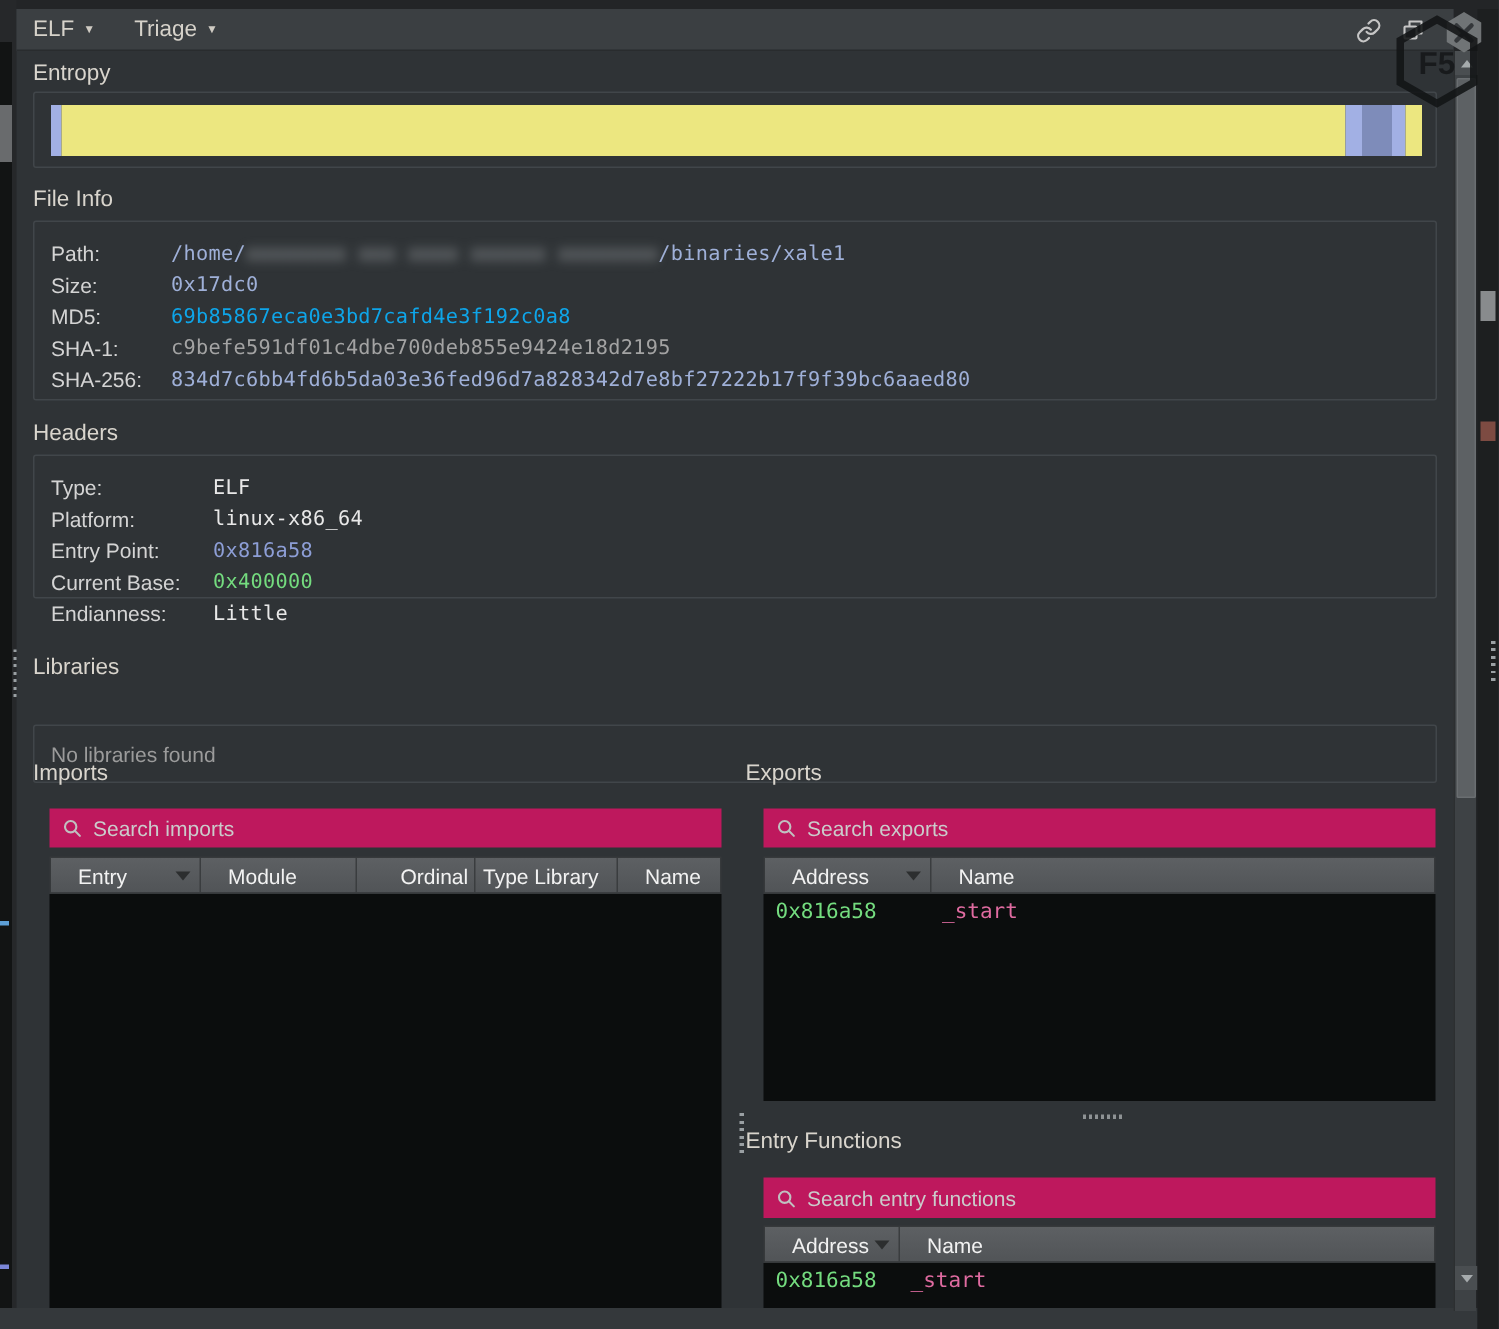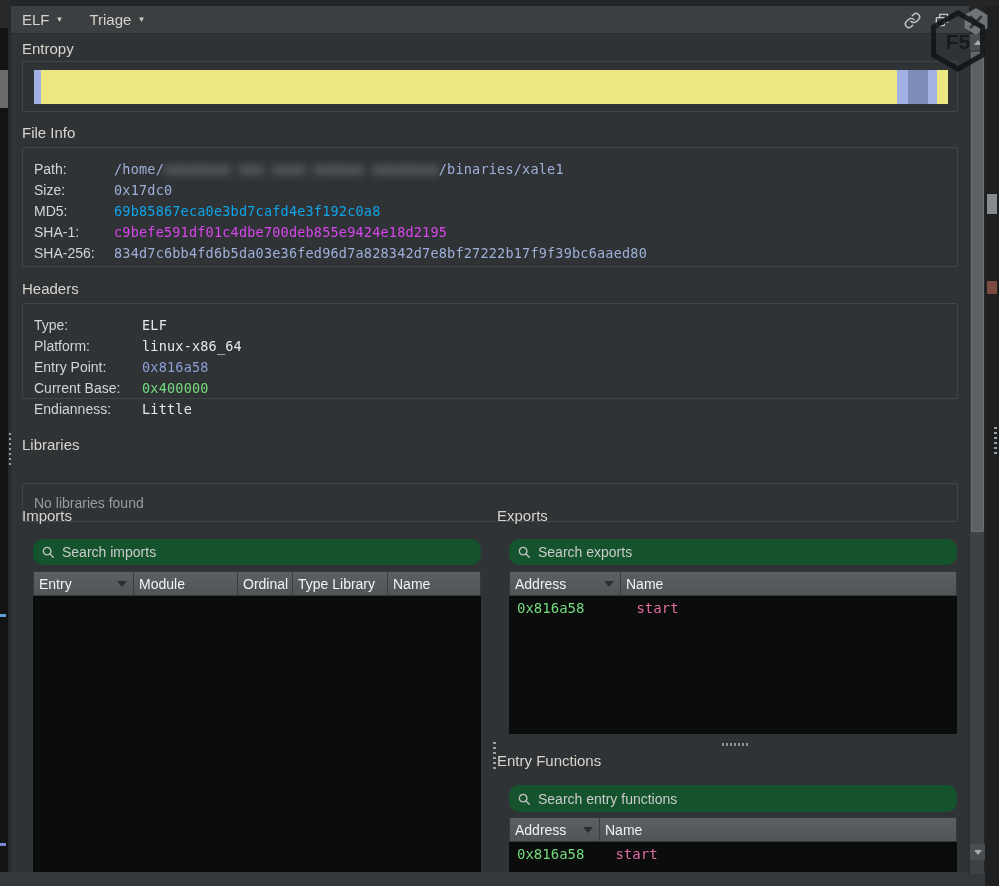--- a/index.html
+++ b/index.html
@@ -49,32 +49,32 @@
   .info-row { display:flex; height:21px; align-items:center; }
   .info-label { color:#d4d4d4; font-size:14px; flex:0 0 80px; }
   .info-label.wide { flex:0 0 108px; }
   .info-value { font-size:13.5px; letter-spacing:0.2px; white-space:nowrap; }
   .blurred { filter:blur(4px); color:#b9bdc1; display:inline-block; }
 
   .empty-text { position:absolute; left:11px; top:11px; color:#9b9b9b; font-size:14px; }
 
   
   .search-box {
-    position:absolute; height:26px; background:#14532d; border-radius:10px;
+    position:absolute; height:26px; background:#be185d; border-radius:0;
     display:flex; align-items:center; padding-left:8px;
   }
   .search-box .placeholder { color:#cbcbcb; font-size:14px; margin-left:7px; }
 
   
   .tbl-header {
     position:absolute; height:25px; display:flex;
     background:linear-gradient(to bottom,#5d6063,#515457);
     border:1px solid #36393b; color:#f2f2f2; font-size:14px;
   }
-  .tbl-header .col { display:flex; align-items:center; padding-left:5px; border-right:1px solid #3a3d3f; position:relative; white-space:nowrap; overflow:hidden; }
+  .tbl-header .col { display:flex; align-items:center; padding-left:18px; border-right:1px solid #3a3d3f; position:relative; white-space:nowrap; overflow:hidden; }
   .tbl-header .col:last-child { border-right:none; flex:1; }
   .col-sort { position:absolute; right:6px; top:9px; width:0; height:0; border-left:5px solid transparent; border-right:5px solid transparent; border-top:6px solid #2c2e2f; }
   .tbl-body { position:absolute; background:#0b0d0d; }
   .tbl-row { display:flex; height:23px; align-items:center; font-size:14px; }
   .tbl-row .cell { padding-left:8px; white-space:nowrap; overflow:hidden; }
 
   
   .v-scrollbar { position:absolute; left:969px; top:34px; width:15px; height:840px; background:#3e4245; border-left:1px solid #2c2f31; }
   .sb-btn { position:absolute; left:0; width:15px; height:16px; background:#4a4e51; display:flex; align-items:center; justify-content:center; }
   .tri-up { width:0; height:0; border-left:4px solid transparent; border-right:4px solid transparent; border-bottom:5px solid #a6abad; }
@@ -158,21 +158,21 @@
     <div class="info-row">
       <span class="info-label">Size:</span>
       <span class="info-value mono" style="color:#9fb0d8;">0x17dc0</span>
     </div>
     <div class="info-row">
       <span class="info-label">MD5:</span>
       <span class="info-value mono" style="color:#0ea5e9;">69b85867eca0e3bd7cafd4e3f192c0a8</span>
     </div>
     <div class="info-row">
       <span class="info-label">SHA-1:</span>
-      <span class="info-value mono" style="color:#d946ef;">c9befe591df01c4dbe700deb855e9424e18d2195</span>
+      <span class="info-value mono" style="color:#a3a3a3;">c9befe591df01c4dbe700deb855e9424e18d2195</span>
     </div>
     <div class="info-row">
       <span class="info-label">SHA-256:</span>
       <span class="info-value mono" style="color:#9fb0d8;">834d7c6bb4fd6b5da03e36fed96d7a828342d7e8bf27222b17f9f39bc6aaed80</span>
     </div>
   </div>
 </div>
 
 <div class="sec-title" style="left:22px; top:280px;">Headers</div>
 <div class="group-box" style="left:22px; top:303px; width:936px; height:96px;">
@@ -214,21 +214,21 @@
   <span class="placeholder">Search imports</span>
 </div>
 <div class="tbl-header" style="left:33px; top:571px; width:448px;">
   <div class="col" style="width:100px;">
       <span>Entry</span>
       <span class="col-sort"></span>
     </div>
   <div class="col" style="width:104px;">
       <span>Module</span>
     </div>
-  <div class="col" style="width:55px; padding-left:5px;">
+  <div class="col" style="width:55px; padding-left:5px;margin-left:24px;">
       <span>Ordinal</span>
     </div>
   <div class="col" style="width:95px; padding-left:5px;">
       <span>Type Library</span>
     </div>
   <div class="col">
       <span>Name</span>
     </div>
 </div>
 <div class="tbl-body" style="left:33px; top:596px; width:448px; height:276px;"></div>

